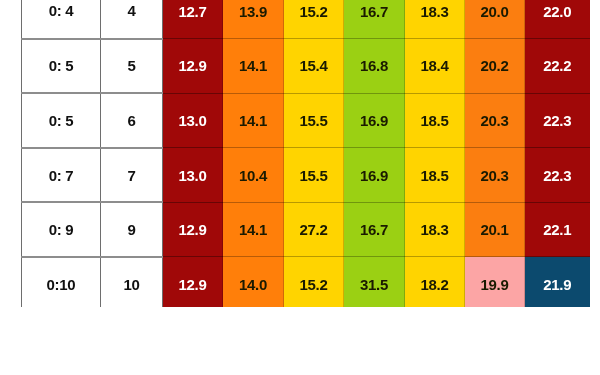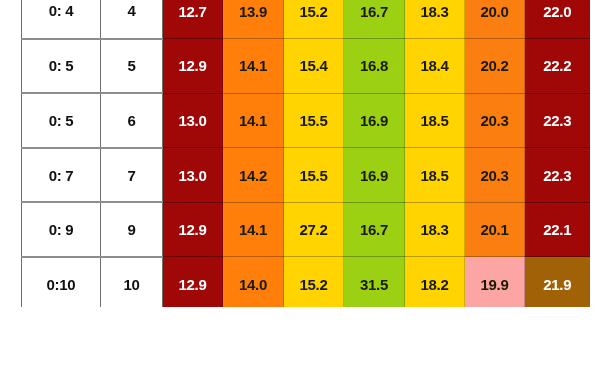--- a/index.html
+++ b/index.html
@@ -144,21 +144,21 @@
             <td class="heat" style="background: rgb(255, 212, 0);">15.5</td>
             <td class="heat" style="background: rgb(155, 208, 19);">16.9</td>
             <td class="heat" style="background: rgb(255, 212, 0);">18.5</td>
             <td class="heat" style="background: rgb(251, 126, 16);">20.3</td>
             <td class="heat dark last" style="background: rgb(160, 8, 8);">22.3</td>
           </tr>
           <tr>
             <td class="lbl"><span class="lbltext">0: 7</span></td>
             <td class="idx">7</td>
             <td class="heat dark" style="background: rgb(160, 8, 8);">13.0</td>
-            <td class="heat" style="background: rgb(255, 127, 10);">14.2</td>
+            <td class="heat" style="background: rgb(255, 127, 10);">10.4</td>
             <td class="heat" style="background: rgb(255, 212, 0);">15.5</td>
             <td class="heat" style="background: rgb(155, 208, 19);">16.9</td>
             <td class="heat" style="background: rgb(255, 212, 0);">18.5</td>
             <td class="heat" style="background: rgb(251, 126, 16);">20.3</td>
             <td class="heat dark last" style="background: rgb(160, 8, 8);">22.3</td>
           </tr>
           <tr>
             <td class="lbl"><span class="lbltext">0: 9</span></td>
             <td class="idx">9</td>
             <td class="heat dark" style="background: rgb(160, 8, 8);">12.9</td>
@@ -171,18 +171,18 @@
           </tr>
           <tr>
             <td class="lbl"><span class="lbltext">0:10</span></td>
             <td class="idx">10</td>
             <td class="heat dark" style="background: rgb(160, 8, 8);">12.9</td>
             <td class="heat" style="background: rgb(255, 127, 10);">14.0</td>
             <td class="heat" style="background: rgb(255, 212, 0);">15.2</td>
             <td class="heat" style="background: rgb(155, 208, 19);">31.5</td>
             <td class="heat" style="background: rgb(255, 212, 0);">18.2</td>
             <td class="heat" style="background: #fca5a5;">19.9</td>
-            <td class="heat dark last" style="background: #a16207;">21.9</td>
+            <td class="heat dark last" style="background: #0c4a6e;">21.9</td>
           </tr>
         </tbody>
     </table>
   </div>
 </div>
 
 </body></html>

